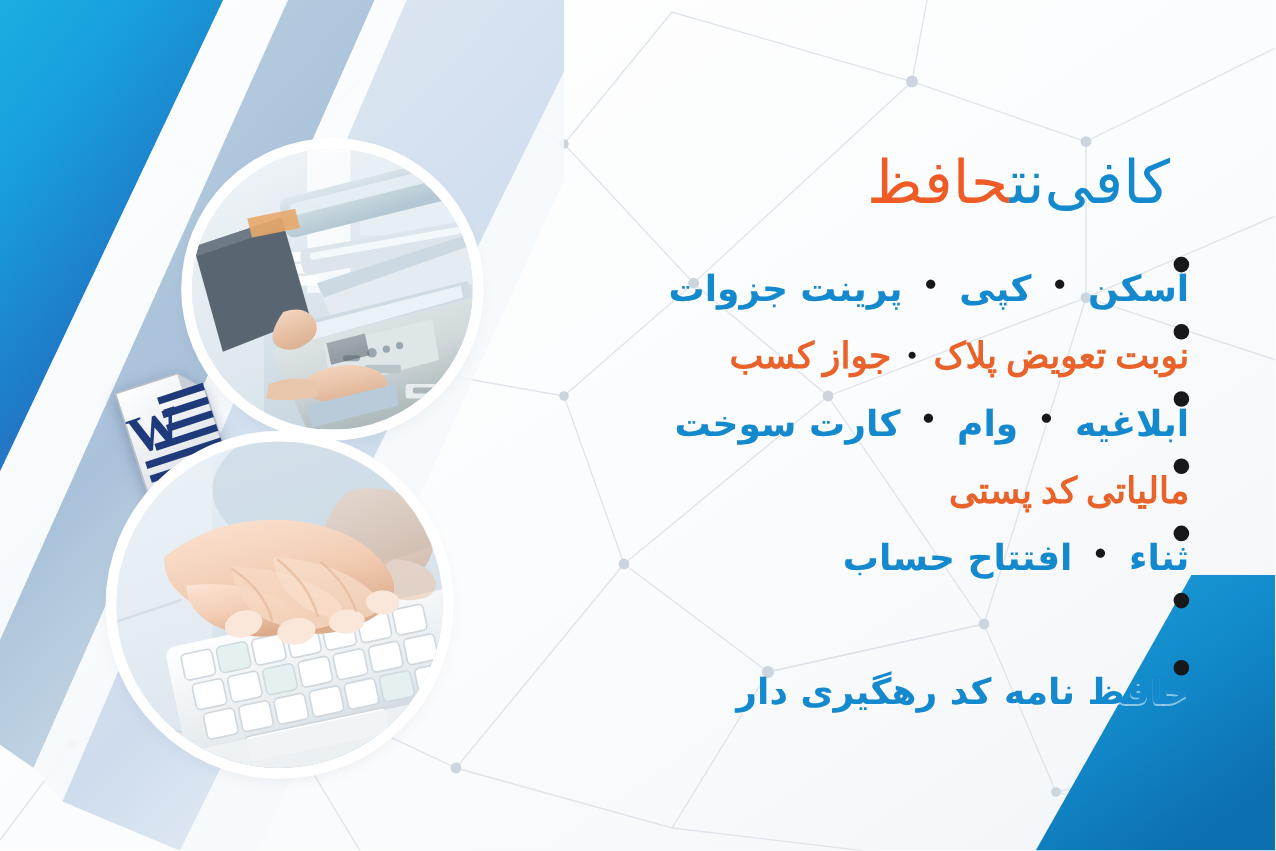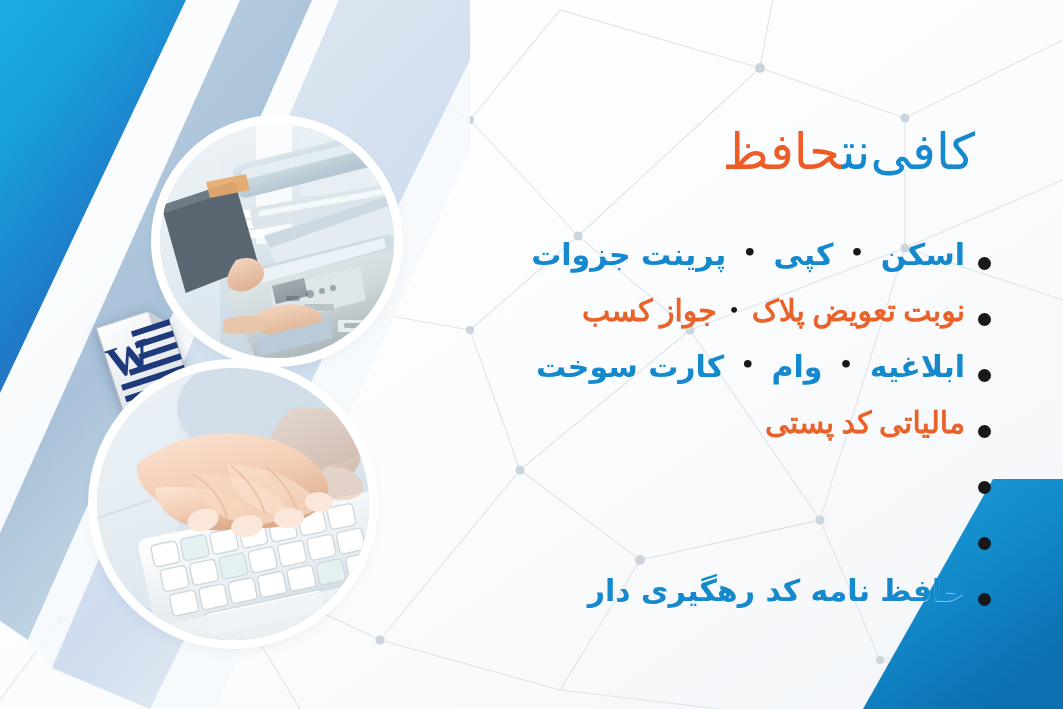--- a/index.html
+++ b/index.html
@@ -40,21 +40,21 @@
     position:absolute;right:88px;top:92px;
     font-size:50px;font-weight:400;line-height:1.05;
     letter-spacing:-1px;white-space:nowrap;direction:rtl;
     text-shadow:0 1px 1px rgba(255,255,255,.65);
   }
   #title .seg-blue{color:#1489CE;}
   #title .seg-orange{color:#EE5B24;}
 
   #service-list{position:absolute;right:72px;top:214px;width:536px;}
   .service-row{
-    display:flex;flex-direction:row;align-items:flex-end;justify-content:flex-start;
+    display:flex;flex-direction:column;align-items:flex-start;justify-content:flex-start;
     height:56px;direction:rtl;white-space:nowrap;
   }
   .row-bullet{
     width:13px;height:13px;border-radius:50%;background:#18181a;
     flex:0 0 auto;margin-left:13px;
   }
   .row-text{
     font-size:30px;font-weight:700;line-height:1;
     direction:rtl;letter-spacing:.3px;
     text-shadow:0 1px 0 rgba(255,255,255,.5);
@@ -412,20 +412,21 @@
         <span class="row-text blue">ابلاغیه <span class="sep">•</span> وام <span class="sep">•</span> کارت سوخت</span>
       </div>
 
       <div class="service-row">
         <span class="row-bullet"></span>
         <span class="row-text orange">مالیاتی کد پستی</span>
       </div>
 
       <div class="service-row">
         <span class="row-bullet"></span>
+        <span class="row-text blue">ثناء <span class="sep">•</span> افتتاح حساب</span>
       </div>
 
       <div class="service-row">
         <span class="row-bullet"></span>
       </div>
 
       <div class="service-row">
         <span class="row-bullet"></span>
         <span class="row-text blue">حافظ نامه کد رهگیری دار</span>
       </div>

